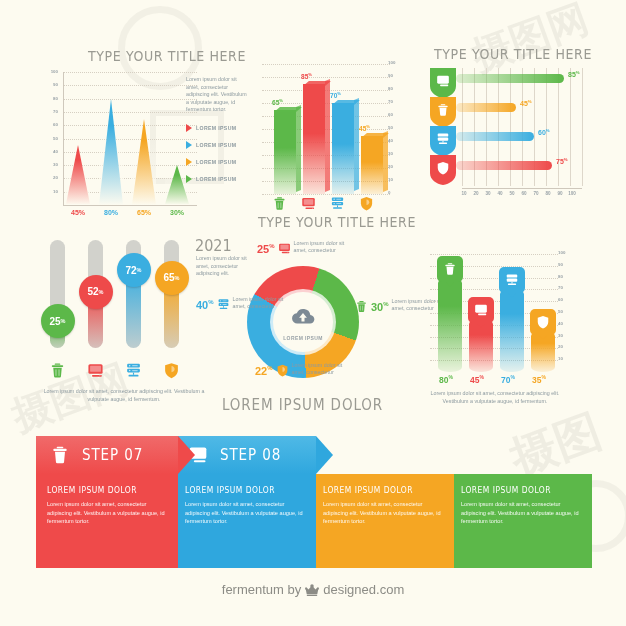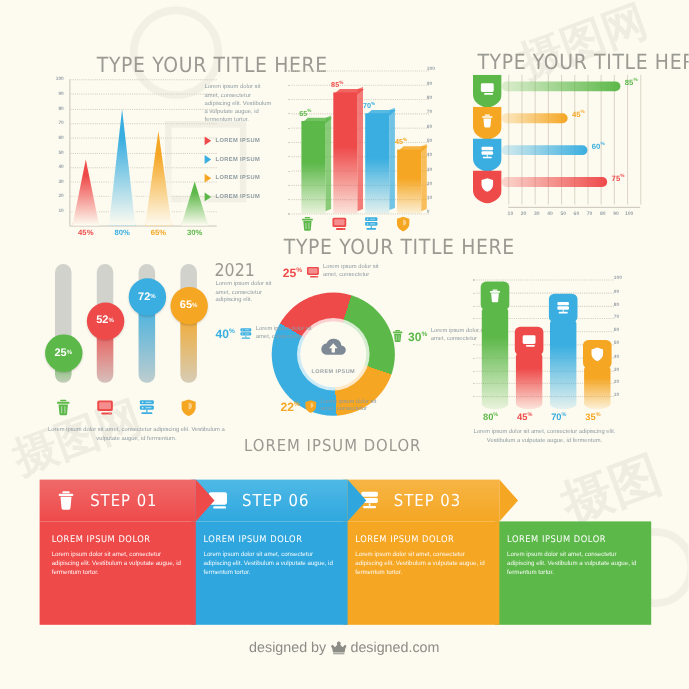--- a/index.html
+++ b/index.html
@@ -13,21 +13,21 @@
   .abs{position:absolute;}
 
   
   .wm{position:absolute;color:rgba(120,120,110,.10);font-weight:700;
       pointer-events:none;user-select:none;font-family:"DejaVu Sans",sans-serif;}
   .wm-ring{position:absolute;border:7px solid rgba(130,130,120,.09);border-radius:50%;pointer-events:none;}
   .wm-box{position:absolute;border:6px solid rgba(130,130,120,.085);pointer-events:none;}
 
   
   .title{
-    font-size:19px;letter-spacing:.6px;color:#9a9a92;
+    font-size:14px;letter-spacing:.6px;color:#9a9a92;
     font-family:"DejaVu Sans Condensed","Liberation Sans",sans-serif;
     font-weight:400;white-space:nowrap;
   }
   .muted{color:#8d9aa0;font-size:5.3px;line-height:7.6px;}
   .axis-num{font-size:4.4px;color:#9aa3a8;text-align:right;font-weight:700;}
   .pct{font-weight:700;}
 
   
   #p1{left:36px;top:48px;width:240px;height:180px;}
   #p1 .t{left:52px;top:0;}
@@ -565,79 +565,63 @@
         <div class="head" style="background: linear-gradient(rgb(240, 106, 106), rgb(239, 74, 74));">
           <span style="margin-left:14px;display:flex">
             <svg width="20" height="20" viewBox="0 0 24 24" fill="#fff">
               <rect x="8" y="2" width="8" height="2" rx="1"></rect>
               <rect x="4" y="4.5" width="16" height="2.6" rx="1.1"></rect>
               <path d="M6 8h12l-1.1 12.2A1.8 1.8 0 0115.1 22H8.9a1.8 1.8 0 01-1.8-1.8z"></path>
               <rect x="9" y="10.5" width="1.7" height="9" fill="#fff" opacity=".45"></rect>
               <rect x="13.3" y="10.5" width="1.7" height="9" fill="#fff" opacity=".45"></rect>
             </svg>
           </span>
-          <span class="step-label" style="margin-left:12px">STEP 01</span>
+          <span class="step-label" style="margin-left:12px">STEP 07</span>
           <div class="arrow" style="border-left-color: rgb(239, 74, 74);"></div>
         </div>
         <div class="body" style="background: rgb(239, 74, 74);">
           <div class="step-title">LOREM IPSUM DOLOR</div>
           <div class="step-desc">Lorem ipsum dolor sit amet, consectetur adipiscing elit. Vestibulum a vulputate augue, id fermentum tortor.</div>
         </div>
       </div>
       <div class="step" style="left: 138px; z-index: 9;">
         <div class="head" style="background: linear-gradient(rgb(79, 185, 230), rgb(47, 167, 222));">
           <span style="margin-left:14px;display:flex">
             <svg width="20" height="20" viewBox="0 0 24 24" fill="#fff">
               <rect x="2" y="3" width="20" height="13.5" rx="2.2"></rect>
               <rect x="4.4" y="5.3" width="15.2" height="8.6" rx="1" fill="#fff" opacity=".38"></rect>
               <rect x="7" y="18.2" width="14" height="2.6" rx="1.3"></rect>
               <rect x="17.5" y="18.8" width="1.6" height="1.4" rx=".7" fill="#fff" opacity=".6"></rect>
             </svg>
           </span>
-          <span class="step-label" style="margin-left:12px">STEP 06</span>
+          <span class="step-label" style="margin-left:12px">STEP 08</span>
           <div class="arrow" style="border-left-color: rgb(47, 167, 222);"></div>
         </div>
         <div class="body" style="background: rgb(47, 167, 222);">
           <div class="step-title">LOREM IPSUM DOLOR</div>
           <div class="step-desc">Lorem ipsum dolor sit amet, consectetur adipiscing elit. Vestibulum a vulputate augue, id fermentum tortor.</div>
         </div>
       </div>
       <div class="step" style="left: 276px; z-index: 8;">
-        <div class="head" style="background: linear-gradient(rgb(247, 181, 69), rgb(245, 166, 35));">
-          <span style="margin-left:14px;display:flex">
-            <svg width="20" height="20" viewBox="0 0 24 24" fill="#fff">
-              <rect x="3" y="2.5" width="18" height="5.4" rx="1.6"></rect>
-              <rect x="3" y="9.4" width="18" height="5.4" rx="1.6"></rect>
-              <circle cx="6.6" cy="5.2" r="1.1" fill="#fff" opacity=".75"></circle>
-              <circle cx="6.6" cy="12.1" r="1.1" fill="#fff" opacity=".75"></circle>
-              <rect x="10" y="4.4" width="8" height="1.6" rx=".8" fill="#fff" opacity=".5"></rect>
-              <rect x="10" y="11.3" width="8" height="1.6" rx=".8" fill="#fff" opacity=".5"></rect>
-              <rect x="11.2" y="15" width="1.6" height="3"></rect>
-              <rect x="5" y="18" width="14" height="2.4" rx=".8"></rect>
-            </svg>
-          </span>
-          <span class="step-label" style="margin-left:12px">STEP 03</span>
-          <div class="arrow" style="border-left-color: rgb(245, 166, 35);"></div>
-        </div>
         <div class="body" style="background: rgb(245, 166, 35);">
           <div class="step-title">LOREM IPSUM DOLOR</div>
           <div class="step-desc">Lorem ipsum dolor sit amet, consectetur adipiscing elit. Vestibulum a vulputate augue, id fermentum tortor.</div>
         </div>
       </div>
       <div class="step" style="left: 414px; z-index: 7;">
         <div class="body" style="background: rgb(92, 184, 73);">
           <div class="step-title">LOREM IPSUM DOLOR</div>
           <div class="step-desc">Lorem ipsum dolor sit amet, consectetur adipiscing elit. Vestibulum a vulputate augue, id fermentum tortor.</div>
         </div>
       </div>
     </div>
 
   <div class="abs" id="footer">
     <span class="fl">
-      <span>designed by</span>
+      <span>fermentum by</span>
       <svg width="14" height="13" viewBox="0 0 24 22">
         <path fill="#8c8c86" d="M12 2a3 3 0 013 3 3 3 0 01-.6 1.8L18 11l3.2-3.6A2.4 2.4 0 0124 9.4c0 1-.6 1.9-1.5 2.3L21 19H3l-1.5-7.3A2.5 2.5 0 010 9.4a2.4 2.4 0 012.8-2L6 11l3.6-4.2A3 3 0 019 5a3 3 0 013-3z"></path>
         <rect fill="#8c8c86" x="3" y="20" width="18" height="2" rx="1"></rect>
       </svg>
       <span>designed.com</span>
     </span>
   </div>
 
 </div>
 

